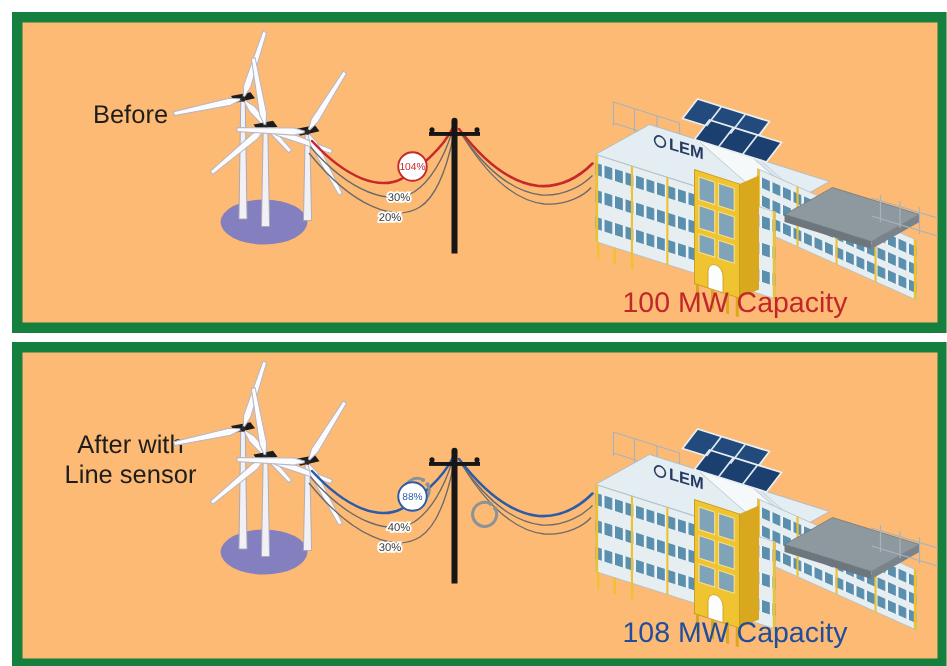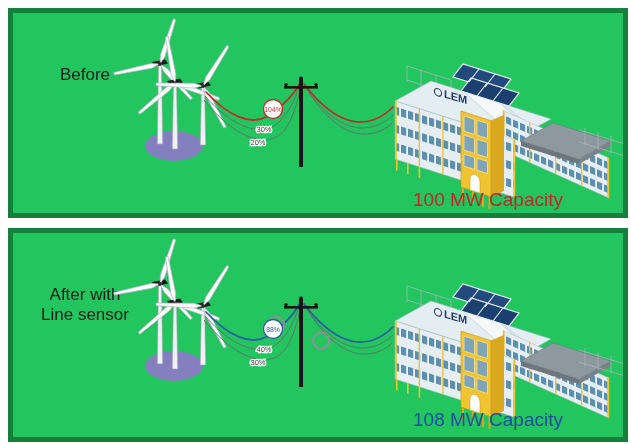--- a/index.html
+++ b/index.html
@@ -1,17 +1,17 @@
 <!DOCTYPE html>
 <html><head>
 <meta charset="utf-8">
 <style>
   html,body{margin:0;padding:0;background:#ffffff;}
   body{width:631px;height:444px;position:relative;font-family:"Liberation Sans",sans-serif;}
-  .panel{position:absolute;left:8px;width:610px;border:5px solid #15803d;background:#22c55e;}
+  .panel{position:absolute;left:8px;width:610px;border:7px solid #15803d;background:#fdba74;}
   #panel-before{top:8px;height:200px;}
   #panel-after{top:228px;height:204px;}
   svg{display:block;}
   text{font-family:"Liberation Sans",sans-serif;}
   .title{font-size:17px;fill:#1d1d1d;}
   .pct{font-size:7.5px;fill:#3a3a3a;paint-order:stroke;stroke:#ffffff;stroke-width:2.4px;text-anchor:middle;}
   .circpct{font-size:6.8px;text-anchor:middle;}
   .cap{font-size:19px;text-anchor:middle;}
   .grayline{fill:none;stroke:#6b6b6b;stroke-width:0.9;}
   .mainline{fill:none;stroke-width:1.7;stroke-linecap:round;}

